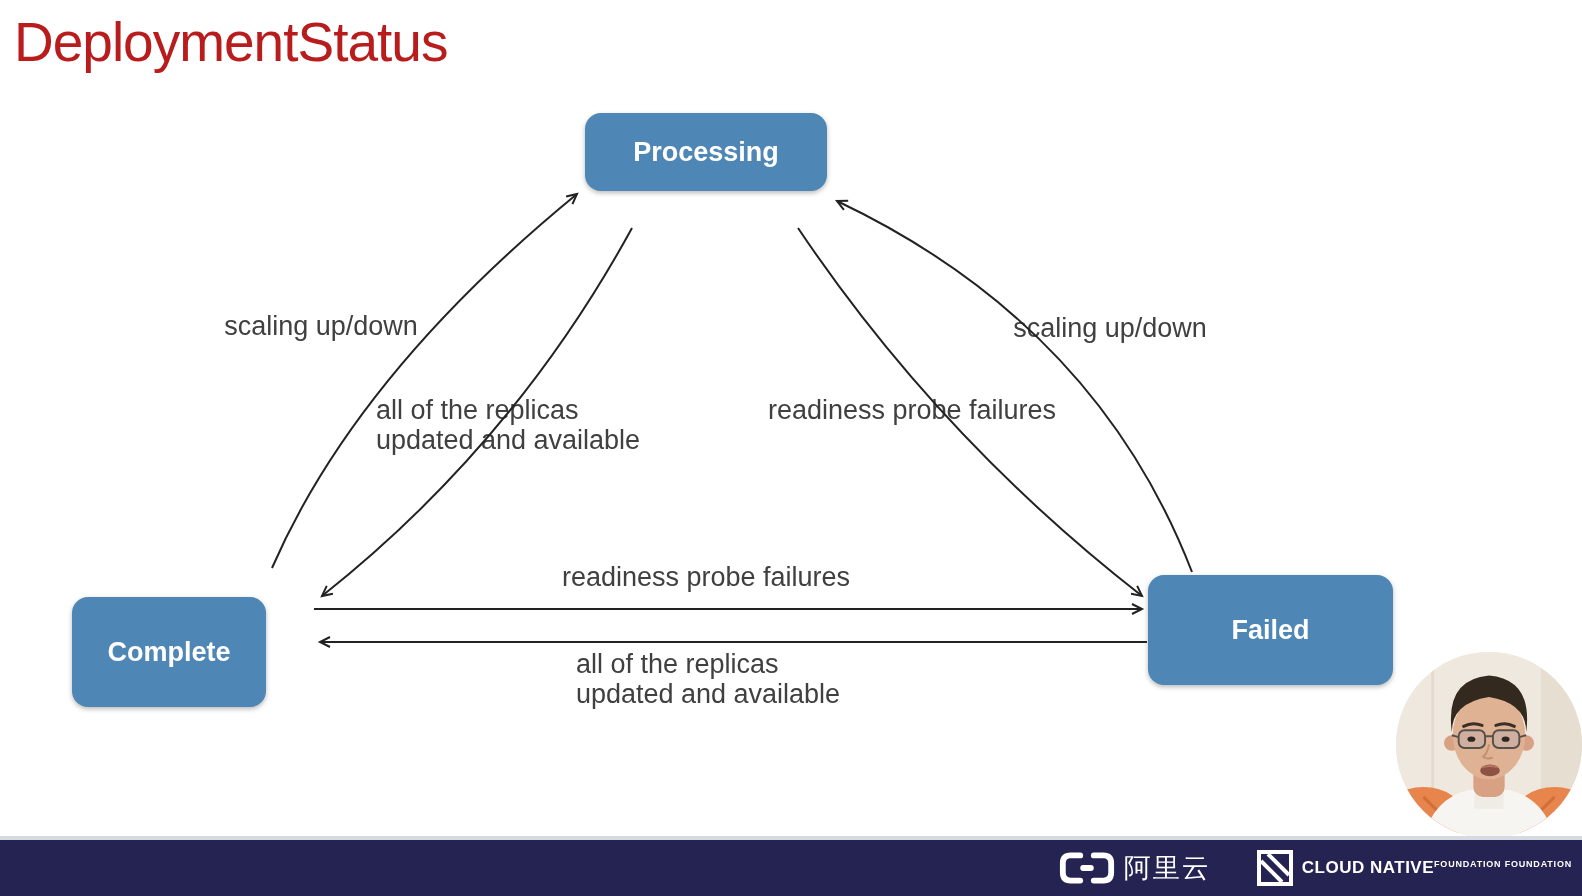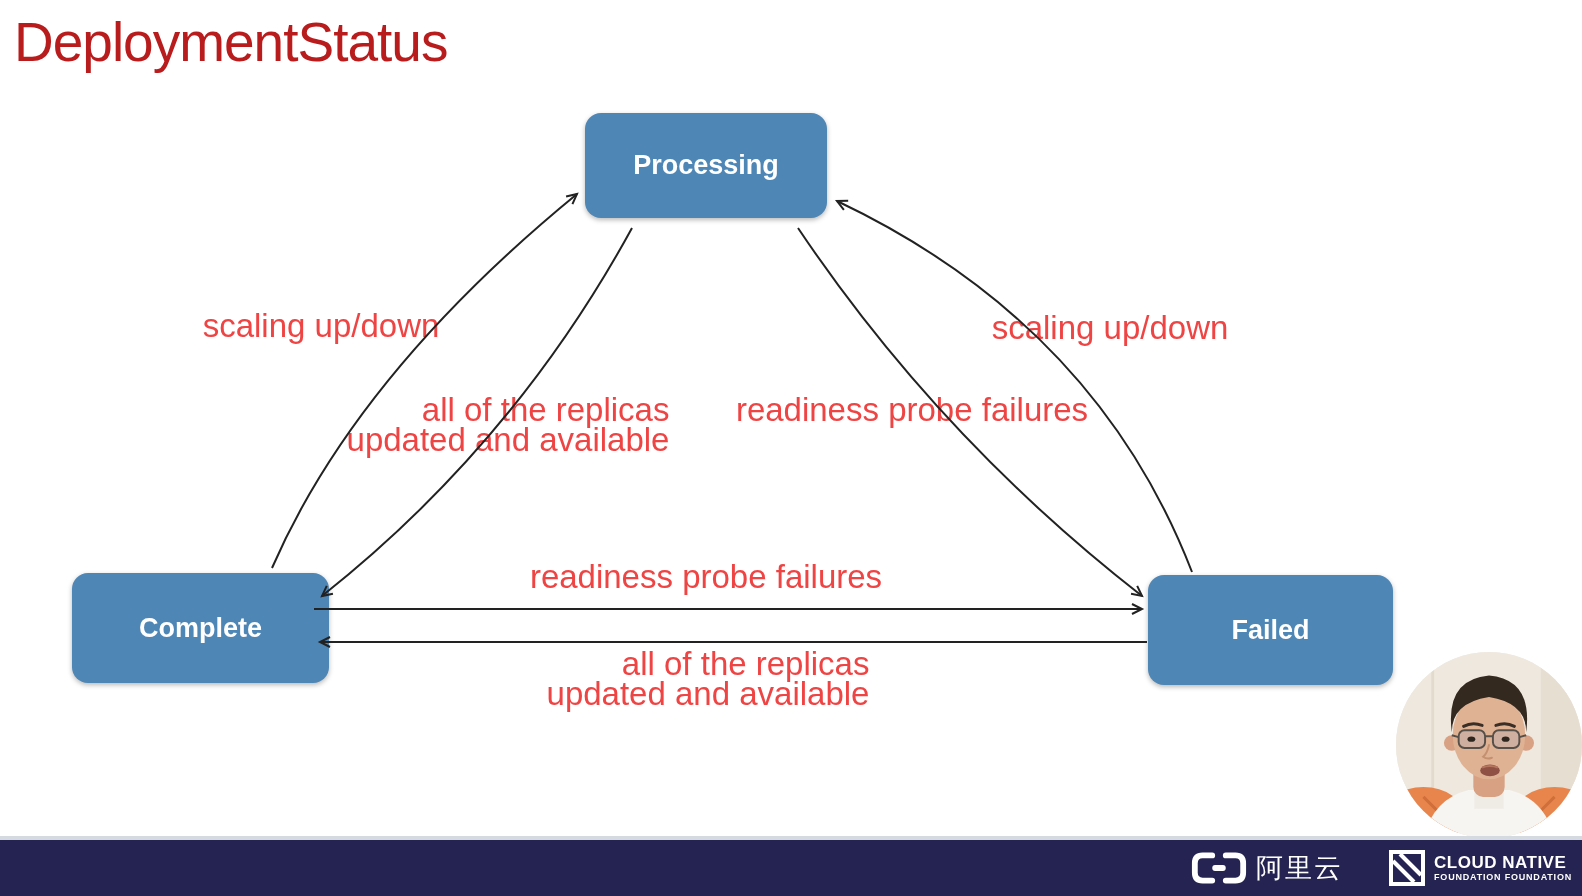--- a/index.html
+++ b/index.html
@@ -15,28 +15,28 @@
   svg.edge-layer { position:absolute; left:0; top:0; width:1582px; height:896px; pointer-events:none; z-index:3; }
 
   .node {
     position:absolute; z-index:2;
     background:#4e86b5;
     border-radius:16px;
     display:flex; align-items:center; justify-content:center;
     color:#ffffff; font-weight:bold; font-size:27px;
     box-shadow:0 2px 5px rgba(0,0,0,0.28);
   }
-  .node-processing { left:585px; top:113px; width:242px; height:105px; }
-  .node-complete   { left:72px;  top:573px; width:257px; height:110px; }
+  .node-processing { left:585px; top:113px; width:242px; height:78px; }
+  .node-complete   { left:72px;  top:597px; width:194px; height:110px; }
   .node-failed     { left:1148px;top:575px; width:245px; height:110px; }
 
   .edge-label {
     position:absolute; z-index:1;
-    font-size:33px; color:#ef4444; line-height:30px;
-    white-space:nowrap; text-align:right;
+    font-size:27px; color:#404040; line-height:30px;
+    white-space:nowrap; text-align:left;
     transform:translateX(-50%);
   }
   .lbl-scaling-left  { left:321px;  top:311px; }
   .lbl-replicas-left { left:508px;  top:395px; }
   .lbl-pull-right    { left:912px;  top:395px; }
   .lbl-scaling-right { left:1110px; top:313px; }
   .lbl-mid-top       { left:706px;  top:562px; }
   .lbl-mid-bottom    { left:708px;  top:649px; }
 
   .webcam {
@@ -51,21 +51,21 @@
     background:#242351; z-index:7;
     display:flex; align-items:center; justify-content:flex-end;
     gap:46px; padding-right:10px;
   }
   .alibaba-logo { display:flex; align-items:center; gap:8px; }
   .alibaba-logo .cn {
     color:#ffffff; font-size:27px; font-weight:500; letter-spacing:2px;
     font-family:"Liberation Sans","DejaVu Sans",sans-serif;
   }
   .cncf-logo { display:flex; align-items:center; gap:9px; }
-  .cncf-text { display:flex; flex-direction:column; justify-content:center; }
+  .cncf-text { display:flex; justify-content:center; }
   .cncf-line1 { color:#ffffff; font-size:17px; font-weight:bold; letter-spacing:0.5px; line-height:18px; }
   .cncf-line2 { color:#ffffff; font-size:9px;  font-weight:bold; letter-spacing:0.8px; line-height:10px; }
 </style>
 </head>
 <body>
 
 <div class="stage">
 
   <h1 class="slide-title">DeploymentStatus</h1>
 

